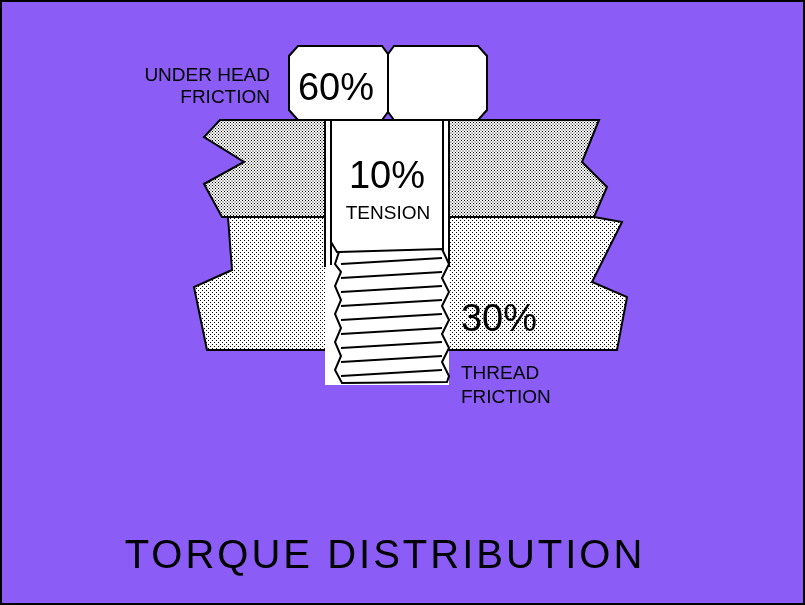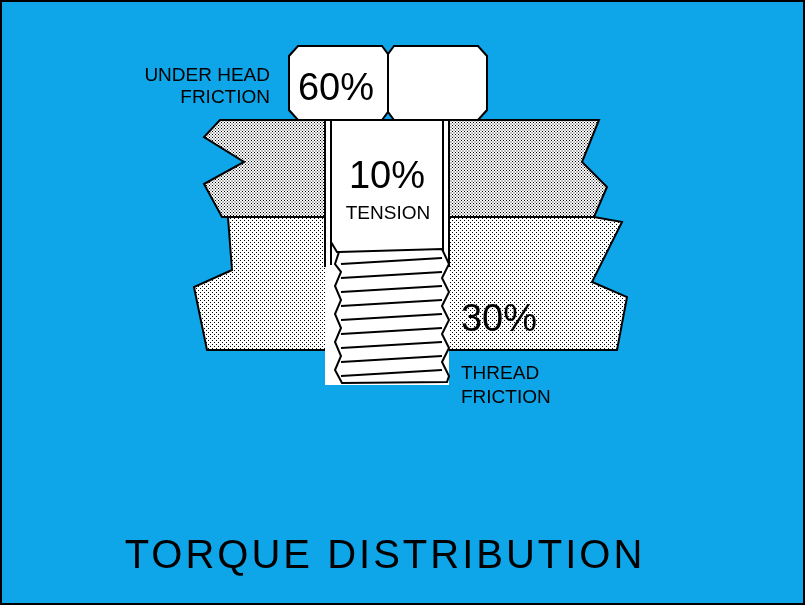--- a/index.html
+++ b/index.html
@@ -1,21 +1,21 @@
 <!DOCTYPE html>
 <html><head>
 <meta charset="utf-8">
 <style>
   html, body { margin: 0; padding: 0; background: #ffffff; }
   .frame {
     position: relative;
     width: 805px; height: 605px;
     box-sizing: border-box;
     border: 2px solid #000;
-    background: #0ea5e9;
+    background: #8b5cf6;
     overflow: hidden;
   }
   svg { position: absolute; left: 0; top: 0; }
   .lbl { font-family: "Liberation Sans", "DejaVu Sans", sans-serif; fill: #000; }
 </style>
 </head>
 <body>
 
 <div class="frame">
 <svg width="805" height="605" viewBox="0 0 805 605">

